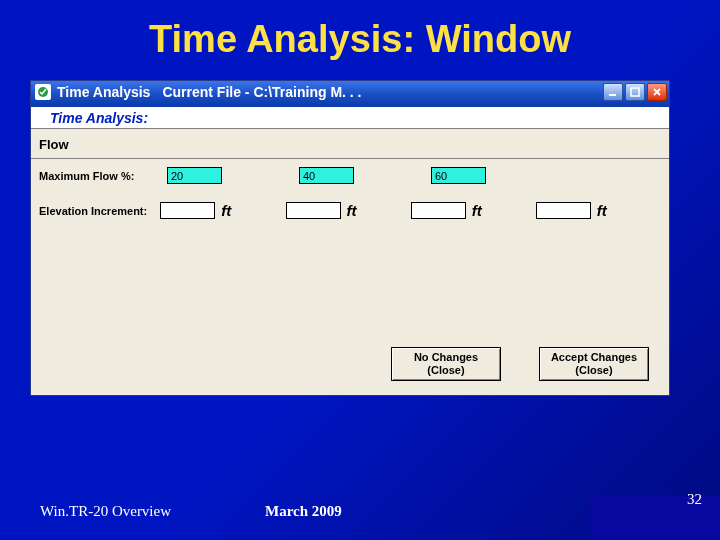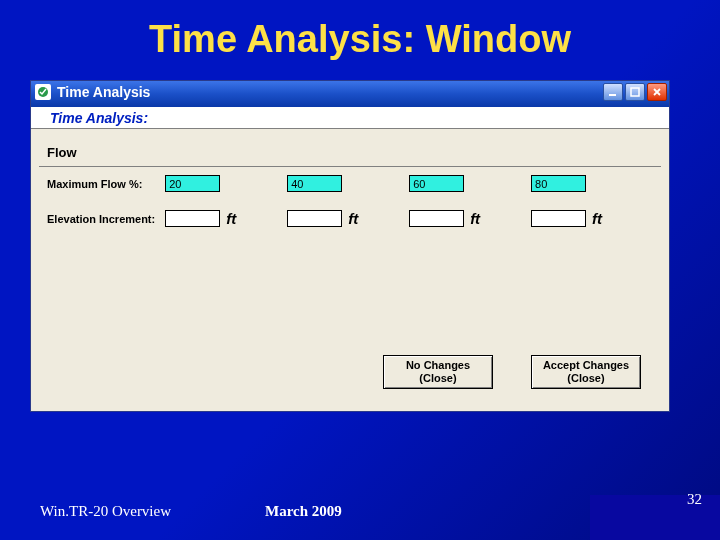--- a/index.html
+++ b/index.html
@@ -75,21 +75,21 @@
     background: #ffffff;
   }
   .subheader span {
     font-style: italic;
     font-weight: bold;
     color: #0020c0;
     font-size: 14px;
   }
   .panel {
     background: #efebde;
-    padding: 8px;
+    padding: 0;
   }
   .section-head {
     font-weight: bold;
     font-size: 13px;
     padding: 8px 8px 6px 8px;
     border-bottom: 1px solid #808080;
     color: #000;
   }
   .row {
     display: flex;
@@ -191,20 +191,21 @@
 
 <div class="window">
   <div class="titlebar">
     <div class="app-icon">
       <svg viewBox="0 0 12 12">
           <circle cx="6" cy="6" r="5" fill="#2a9a4a"></circle>
           <path d="M3 6 L5 8 L9 3" stroke="#fff" stroke-width="1.5" fill="none"></path>
         </svg>
     </div>
     <span class="title-text1">Time Analysis</span>
+    <span class="title-text2">Current File  -  C:\Training M. . .</span>
     <div class="title-spacer"></div>
     <div class="win-controls">
       <div class="win-btn">
         <svg width="10" height="10">
             <rect x="1" y="7" width="7" height="2" fill="#fff"></rect>
           </svg>
       </div>
       <div class="win-btn">
         <svg width="10" height="10">
             <rect x="1" y="1" width="8" height="8" fill="none" stroke="#fff" stroke-width="1.5"></rect>
@@ -229,23 +230,20 @@
       <div class="row-label">Maximum Flow %:</div>
       <div class="gap-cell narrow">
           <span class="field">20</span>
         </div>
       <div class="gap-cell narrow">
           <span class="field">40</span>
         </div>
       <div class="gap-cell narrow">
           <span class="field">60</span>
         </div>
-      <div class="gap-cell narrow">
-          <span class="field">80</span>
-        </div>
     </div>
 
     <div class="row">
       <div class="row-label">Elevation Increment:</div>
       <div class="gap-cell narrow">
         <span class="field white"></span>
         <span class="unit">ft</span>
       </div>
       <div class="gap-cell narrow">
         <span class="field white"></span>

